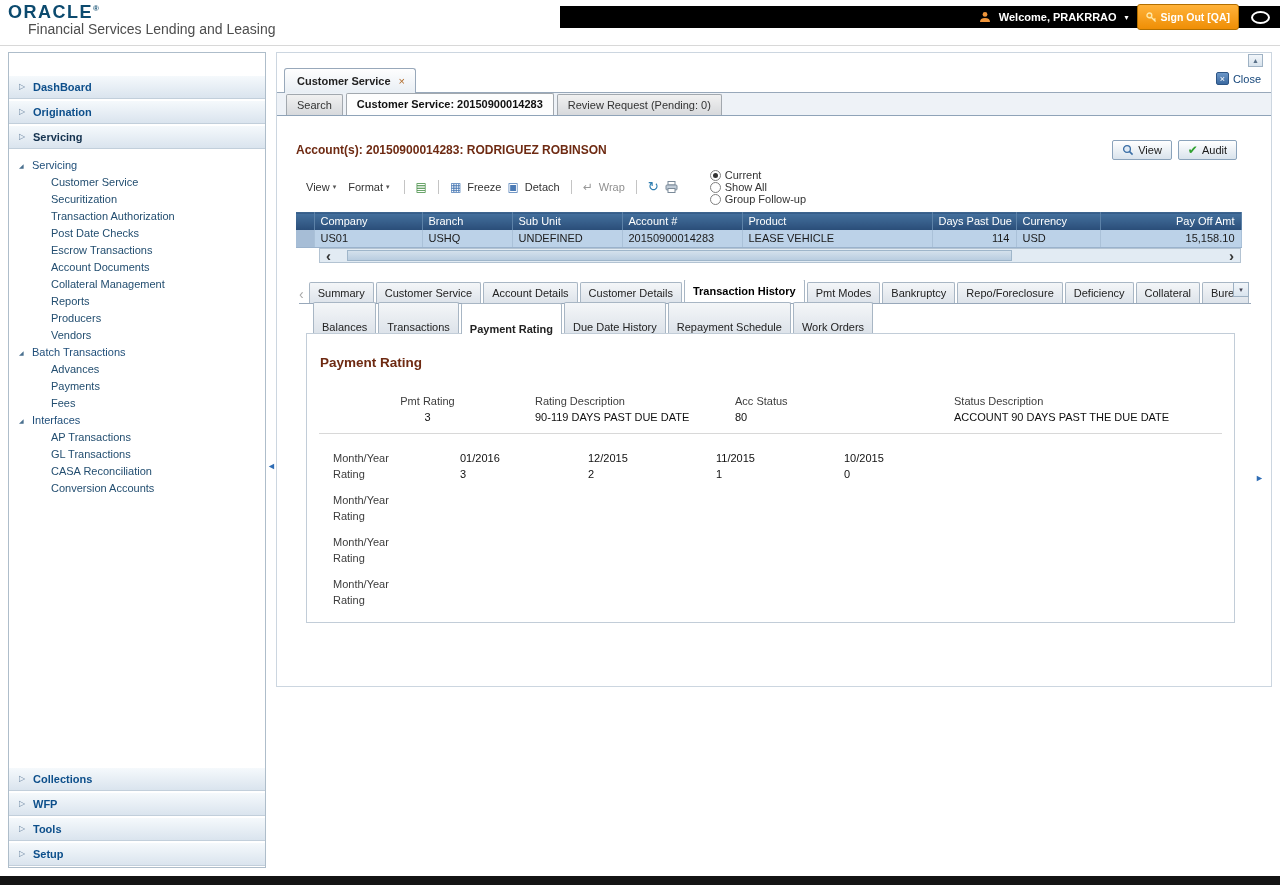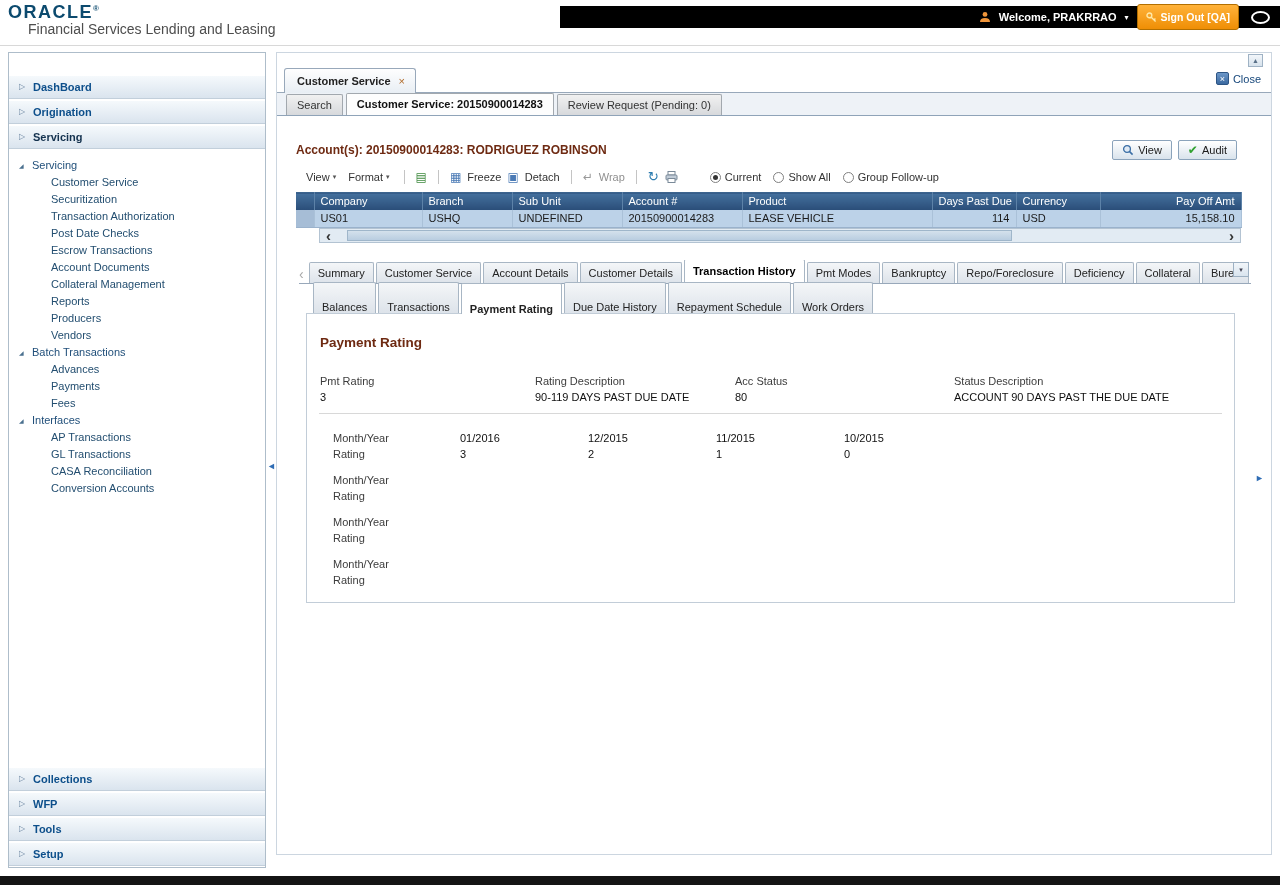--- a/index.html
+++ b/index.html
@@ -29,21 +29,21 @@
                   padding-left:24px; position:relative; margin-bottom:1px; cursor:pointer; }
   .side-section.active { color:#13314e; }
   .side-section .chev { position:absolute; left:10px; top:0; font-size:8px; color:#6d87a2; }
   .bottom-first { margin-top:auto; }
   .tree { flex:1 1 auto; padding:7px 0 0 10px; overflow:hidden; }
   .tree-root { position:relative; padding-left:13px; line-height:17px; color:#1f4e79; cursor:pointer; }
   .tree-root .tri { position:absolute; left:0; top:1px; font-size:6px; color:#4a708f; }
   .tree-child { padding-left:32px; line-height:17px; color:#234e70; cursor:pointer; white-space:nowrap; }
 
   
-  .main { position:absolute; left:276px; top:52px; width:996px; height:803px; background:#fff;
+  .main { position:absolute; left:276px; top:52px; width:996px; height:635px; background:#fff;
           border:1px solid #ccd6e0; }
   .win-strip { height:15px; position:relative; }
   .scrollup-btn { position:absolute; right:8px; top:1px; width:15px; height:13px; text-align:center;
                   background:linear-gradient(#f2f6fa,#d7e2ec); border:1px solid #9fb2c4; line-height:11px;
                   font-size:7px; color:#5a7088; cursor:pointer; }
   .win-tab-row { height:25px; border-bottom:1px solid #98a8ba; position:relative; padding-left:7px; }
   .win-tab { display:inline-block; height:25px; line-height:24px; padding:0 10px 0 12px;
              background:linear-gradient(#fefefe,#e8eef4); border:1px solid #98a8ba; border-bottom:none;
              border-radius:3px 3px 0 0; font-weight:bold; color:#222; cursor:pointer; }
   .win-tab .tclose { color:#b06a28; font-weight:normal; margin-left:8px; font-size:11px; }
@@ -73,21 +73,21 @@
   .menu-btn .caret { font-size:7px; color:#555; }
   .tsep { width:1px; height:14px; background:#c4c4c4; margin:0 5px; }
   .tico { font-size:12px; line-height:12px; cursor:pointer; }
   .tico.export { color:#3f8a3f; }
   .tico.freeze { color:#4a7ab5; }
   .tico.detach { color:#4a7ab5; }
   .tico.wrap { color:#999; }
   .tico.refresh { color:#2e7db0; font-size:13px; }
   .tlabel { cursor:pointer; }
   .tlabel.disabled { color:#909090; }
-  .radios { display:flex; align-items:flex-start; margin-left:26px; }
+  .radios { display:flex; align-items:flex-start; margin-left:26px;flex-direction:column; }
   .radio-opt { display:flex; align-items:center; gap:4px; margin-right:12px; cursor:pointer; }
   .rdot { width:11px; height:11px; border:1px solid #808080; border-radius:50%; background:#fff; position:relative; }
   .rdot.sel::after { content:""; position:absolute; left:2px; top:2px; right:2px; bottom:2px; background:#333; border-radius:50%; }
 
   table.grid { margin:7px 0 0 19px; width:945px; border-collapse:collapse; table-layout:fixed; }
   .grid th { background:linear-gradient(#44709d,#2a4d78); color:#fff; font-weight:normal; text-align:left;
              height:17px; padding:0 6px; border-right:1px solid #5d82a8; border-top:1px solid #3c648e;
              font-size:11px; white-space:nowrap; overflow:hidden; }
   .grid th.sel { padding:0; }
   .grid td { background:#bcd2e8; height:18px; padding:0 6px; border-bottom:1px solid #9ab2cc;
@@ -117,21 +117,21 @@
   .htab { height:20px; line-height:19px; padding:15px 8px; margin-right:2px; white-space:nowrap; color:#222;
           background:linear-gradient(#f4f6f8,#dde3ea); border:1px solid #a8b6c4; border-bottom:none;
           border-radius:2px 2px 0 0; cursor:pointer; }
   .htab.active { background:#fff; font-weight:bold; height:22px; line-height:21px; margin-bottom:-1px; }
 
   .panel { margin-left:29px; width:929px; height:290px; border:1px solid #c2cdd8; background:#fff; position:relative; z-index:1; }
   .panel h2 { margin:21px 0 0 13px; font-size:13.5px; color:#6e2a12; font-weight:bold; }
   .fields { display:flex; margin:25px 0 0 13px; }
   .field .lbl { color:#3c3c3c; margin-bottom:4px; }
   .field .val { color:#101010; }
-  .f0 { width:215px; } .f1 { width:200px; } .f2 { width:219px; } .f3 { flex:1; }
+  .f0 { width:215px;text-align:center; } .f1 { width:200px; } .f2 { width:219px; } .f3 { flex:1; }
   .psep { border-top:1px solid #d8d8d8; margin:10px 12px 0 12px; }
   .pr-group { margin:10px 0 0 26px; }
   .pr-group.first { margin-top:16px; }
   .pr-line { display:flex; line-height:16px; }
   .pr-label { width:127px; color:#3c3c3c; }
   .pr-cell { width:128px; color:#101010; }
 
   .splitter-left { position:absolute; left:267px; top:461px; color:#2f6db5; font-size:9px; cursor:pointer; }
   .splitter-right { position:absolute; left:1255px; top:473px; color:#2f6db5; font-size:9px; cursor:pointer; }
   .bottom-bar { position:absolute; left:0; right:0; bottom:0; height:9px; background:#141414; }

